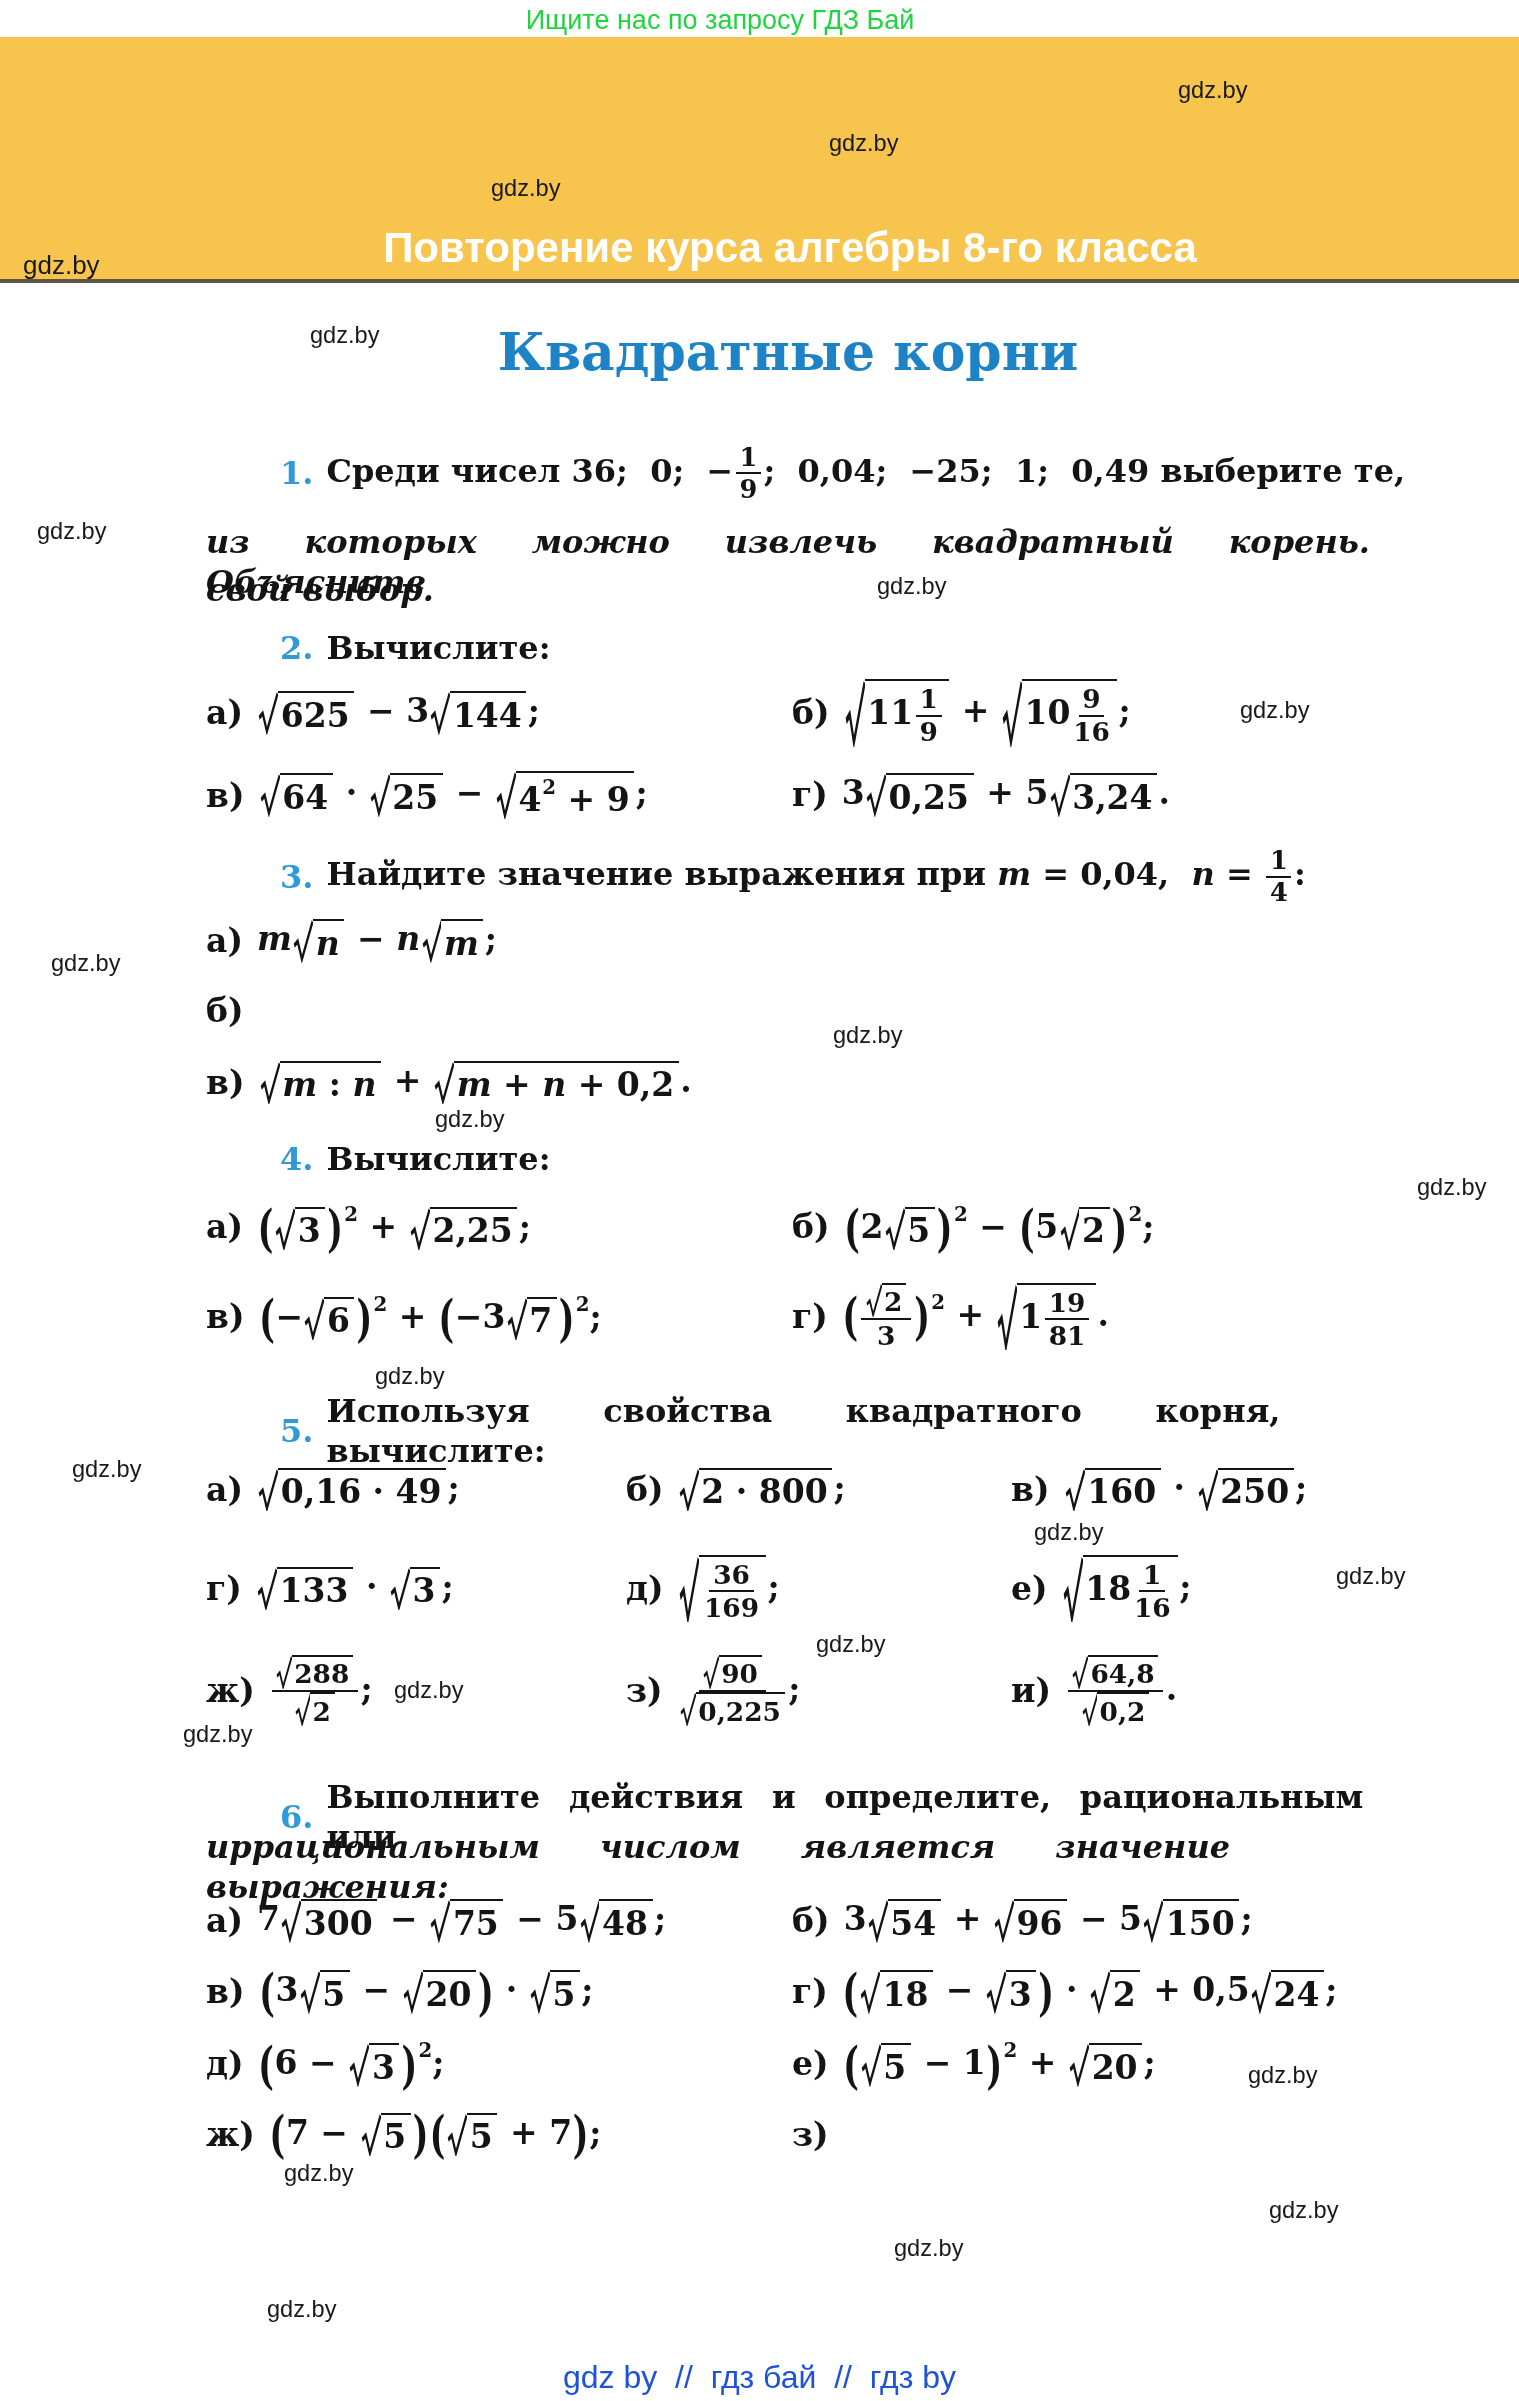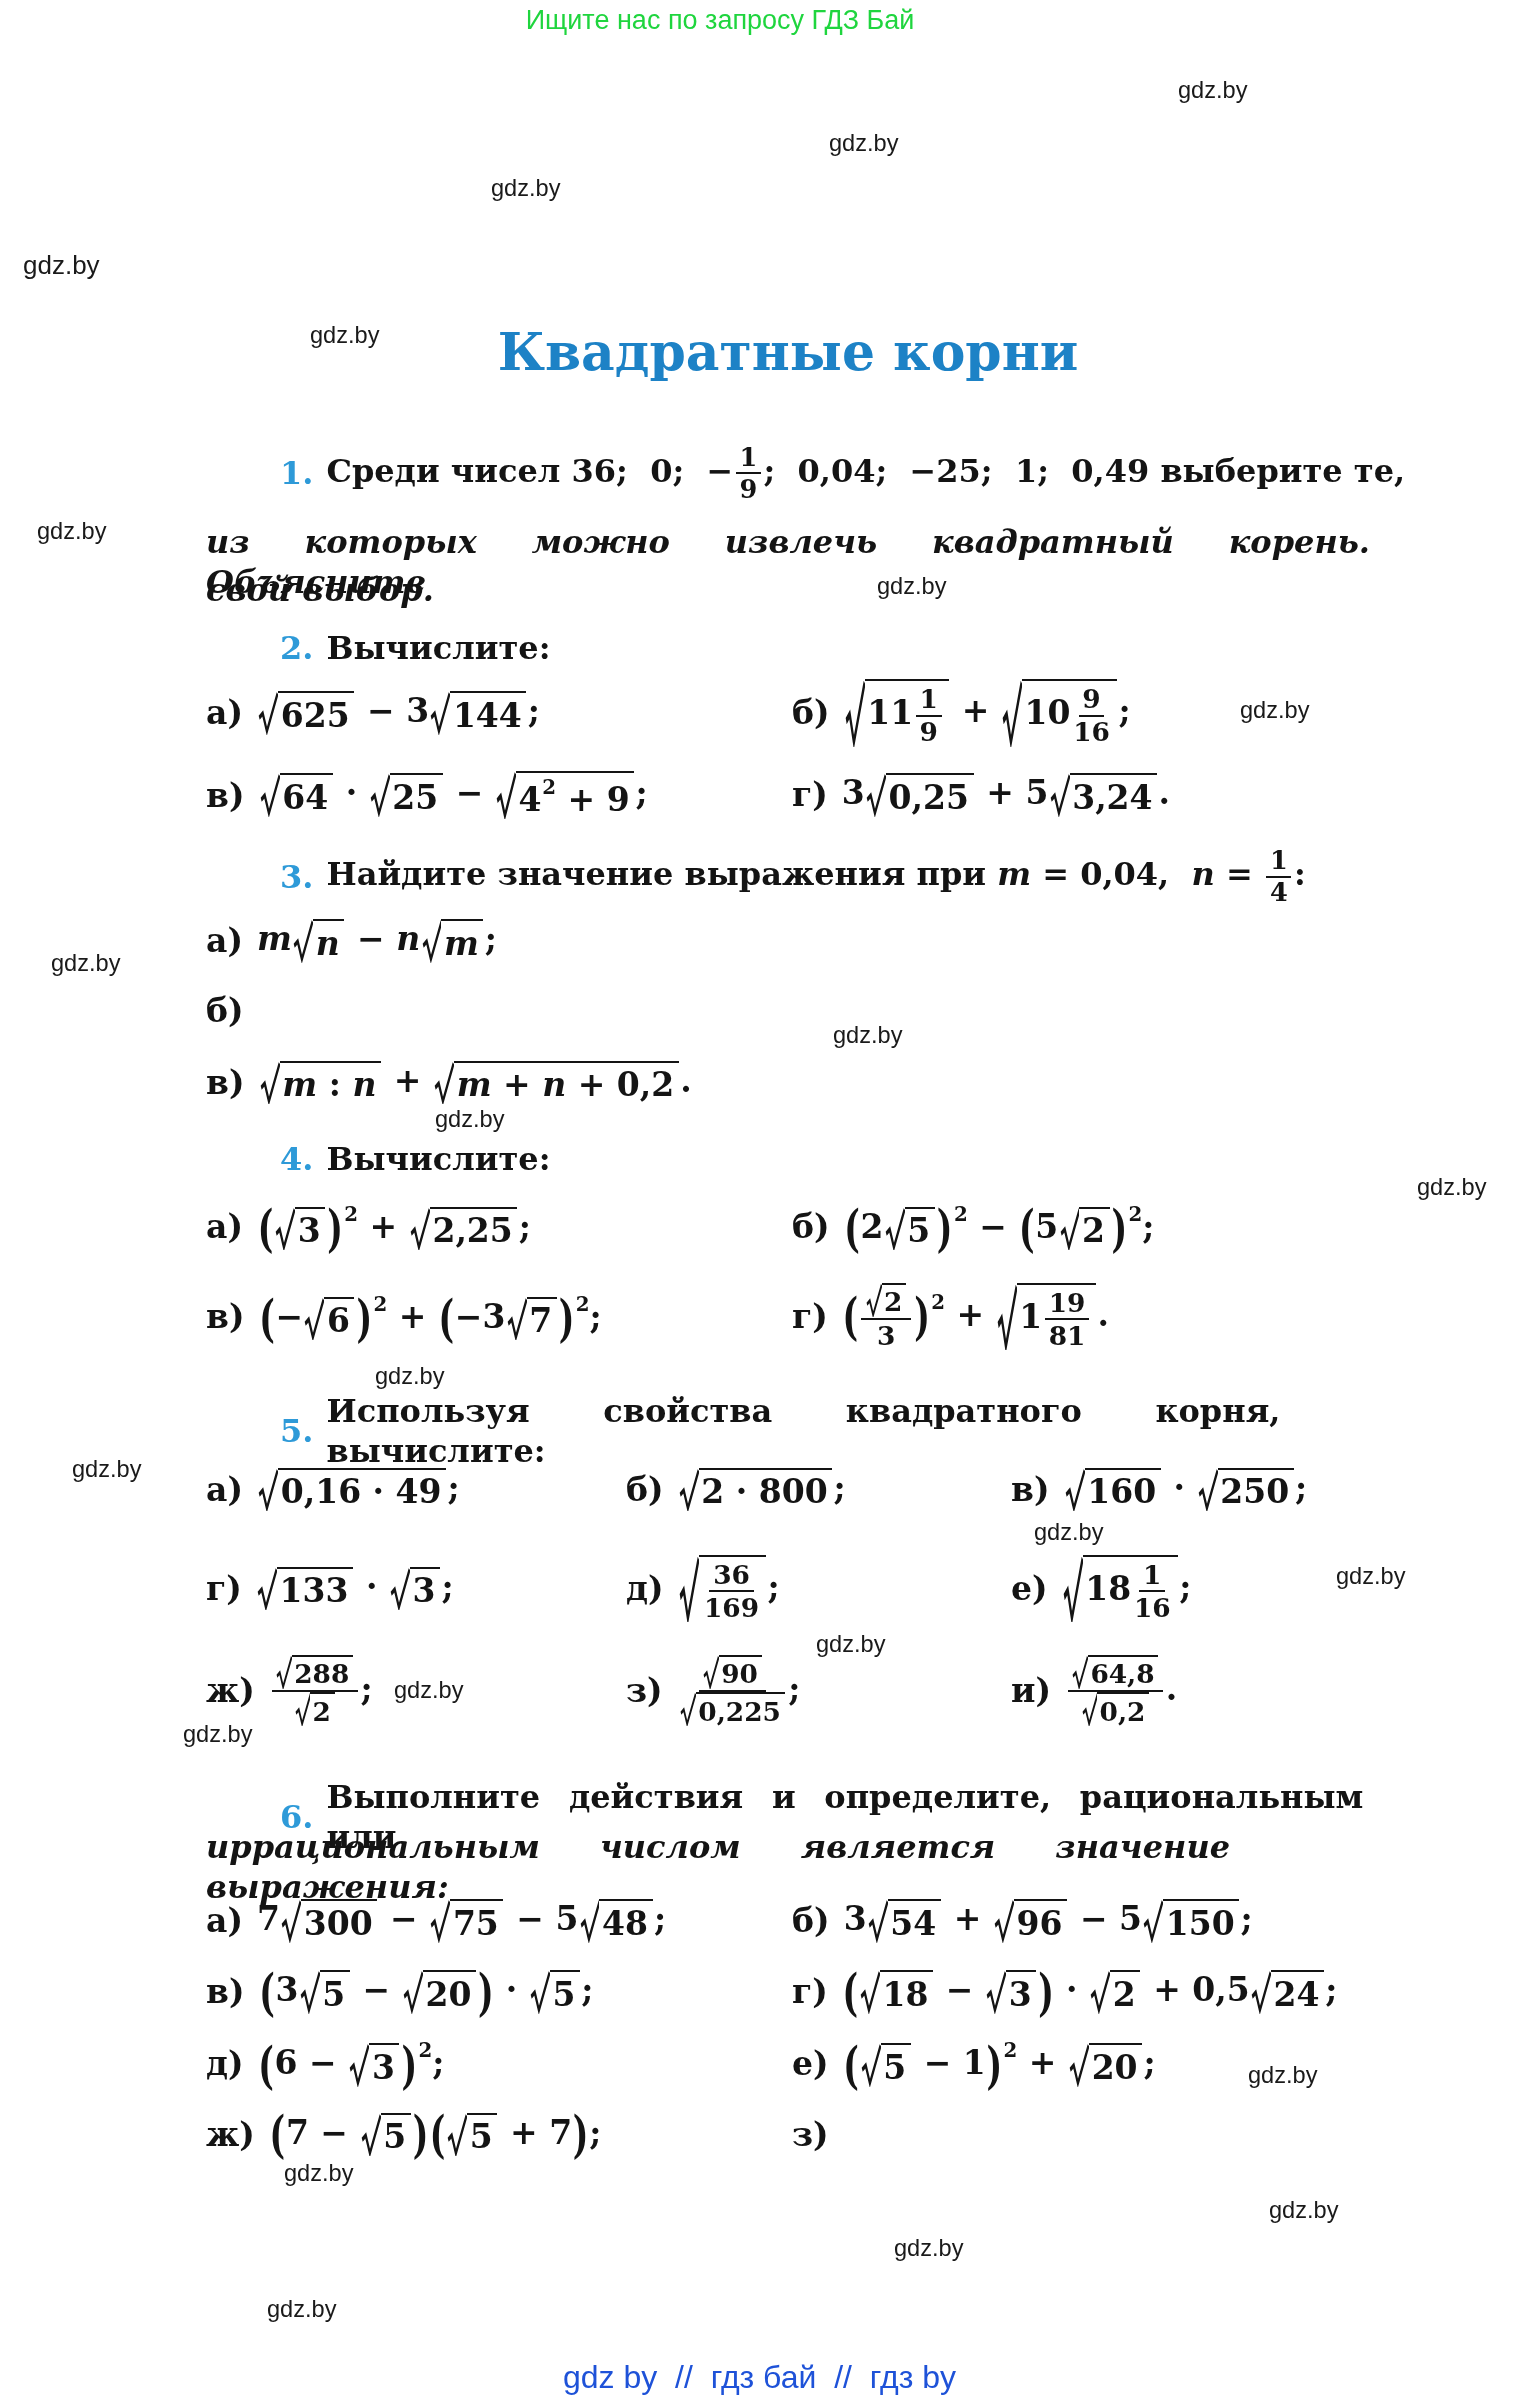--- a/index.html
+++ b/index.html
@@ -51,20 +51,23 @@
   .footer{position:absolute;top:2359px;left:0;width:100%;text-align:center;
           font-family:"Liberation Sans",sans-serif;font-size:32px;color:#1e52d8;white-space:pre;}
 </style>
 </head>
 <body>
 
 <div class="page">
 
   <div class="promo">Ищите нас по запросу ГДЗ Бай</div>
 
+  <div class="band">
+    <div class="band-title">Повторение курса алгебры 8-го класса</div>
+  </div>
 
   <h1 class="section">Квадратные корни</h1>
 
   <div class="hdr" style="top:431px;height:84px;">
     <span class="pnum">1.</span>
     <span class="mx">Среди чисел 36;  0;  −<span class="fr"><span class="nu">1</span><span class="de">9</span></span>;  0,04;  −25;  1;  0,49 выберите те,</span>
   </div>
   <div class="line just" style="top:522px;width:1164px;">из которых можно извлечь квадратный корень. Объясните</div>
   <div class="line" style="top:570px;">свой выбор.</div>
 

